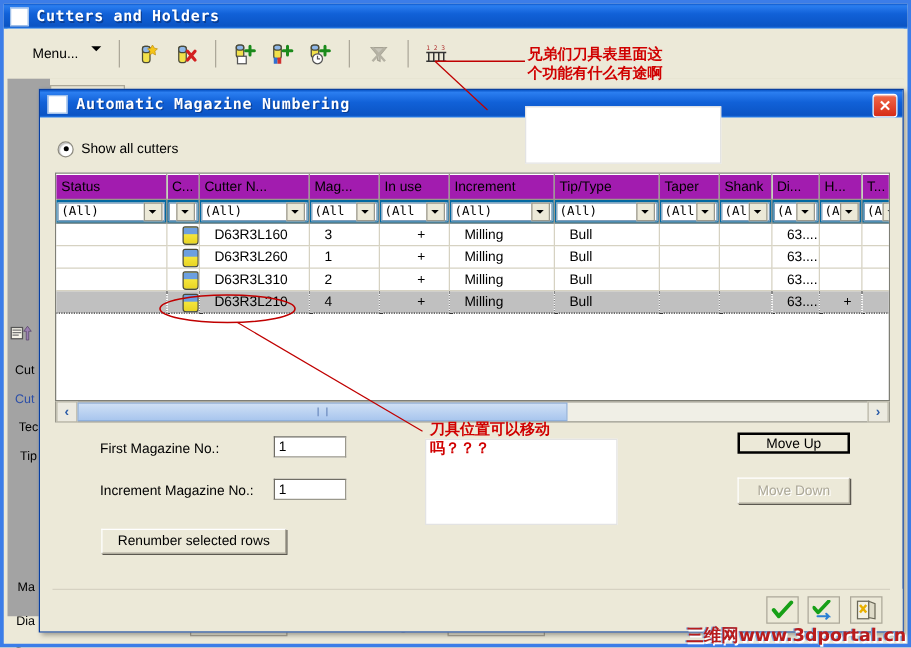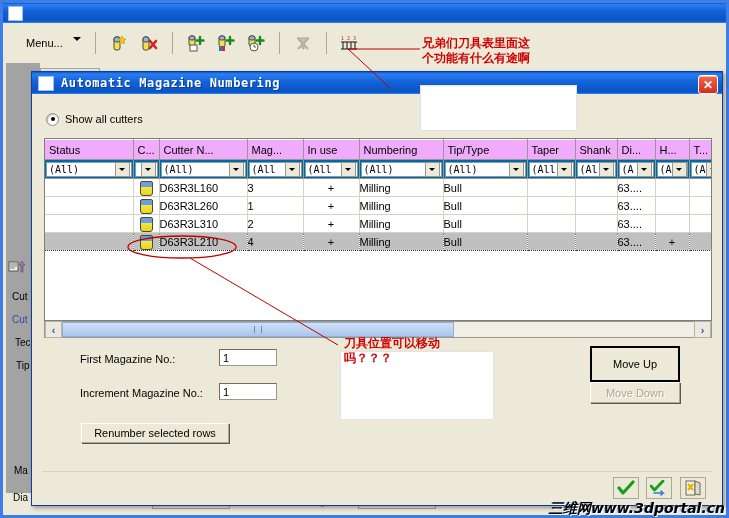--- a/index.html
+++ b/index.html
@@ -134,21 +134,21 @@
     display:flex;align-items:center;justify-content:center;
   }
   .rad .dot i{width:4px;height:4px;border-radius:50%;background:#000;display:block;}
   
   #grid{
     position:absolute;left:12px;top:66px;width:668px;height:183px;
     background:#fff;border:1px solid #7f7f76;box-sizing:border-box;overflow:hidden;
   }
   table.gt{border-collapse:collapse;table-layout:fixed;width:100%;font-size:11px;}
   table.gt th{
-    background:#f0abfc;
+    background:#a21caf;
     border-right:1px solid #9a988c;border-bottom:1px solid #9a988c;
     border-top:1px solid #fff;
     height:19px;font-weight:normal;text-align:left;padding:0 0 0 4px;
     font-size:11px;color:#000;overflow:hidden;white-space:nowrap;
   }
   tr.filter td{
     background:#0369a1;height:18px;padding:0 1px;border-right:1px solid #9a988c;
     border-bottom:1px solid #9a988c;
   }
   .cbx{
@@ -156,21 +156,21 @@
     height:15px;background:#fff;border:1px solid #7f9db9;
     font-family:"DejaVu Sans Mono",monospace;font-size:10px;padding-left:2px;box-sizing:border-box;
   }
   .cbx .btn{
     width:13px;height:13px;background:#ece9d8;border:1px solid #9a988c;
     display:flex;align-items:center;justify-content:center;flex:0 0 13px;margin-right:1px;
   }
   .cbx .btn .tri{width:0;height:0;border-left:3px solid transparent;border-right:3px solid transparent;border-top:3px solid #000;}
   table.gt td.cell{
     height:17px;border-right:1px solid #d6d2c2;border-bottom:1px solid #d6d2c2;
-    padding:0 0 0 0;font-size:11px;white-space:nowrap;overflow:hidden;background:#fff;
+    padding:0 0 0 12px;font-size:11px;white-space:nowrap;overflow:hidden;background:#fff;
   }
   tr.sel td.cell{background:#c0c0c0;border-right:1px dotted #888;border-bottom:1px dotted #333;}
   td.ctr{text-align:center;padding-left:0;}
   .cutter-ico{
     width:11px;height:13px;margin:1px auto 0;position:relative;
     background:linear-gradient(to bottom,#6c9fe0 0%,#6c9fe0 42%,#f5e63c 42%,#e8d423 100%);
     border:1px solid #4a4a3a;border-radius:2px 2px 3px 3px;
   }
   
   #grid-hsb{
@@ -223,32 +223,33 @@
   }
   .anno-text{
     position:absolute;color:#d00000;font-family:"DejaVu Sans",sans-serif;
     font-size:12px;font-weight:bold;line-height:15px;white-space:pre;
   }
   svg.anno-svg{position:absolute;left:0;top:0;width:729px;height:518px;pointer-events:none;}
   
   #watermark{
     position:absolute;right:4px;bottom:0px;height:18px;
     display:flex;align-items:center;
-    font-family:"DejaVu Sans",sans-serif;font-size:14px;font-weight:bold;font-style:italic;
-    color:#000000;letter-spacing:0px;
+    font-family:"DejaVu Sans",sans-serif;font-size:14px;font-weight:bold;
+    color:#b91c1c;letter-spacing:0px;
     text-shadow:1px 1px 0 #ffffff, -1px 0 0 #7aa8e0;
   }
 </style>
 </head>
 <body>
 
 <div id="main-window">
 
   <div id="main-titlebar">
     <div class="sysicon"></div>
+    <div class="ttl">Cutters and Holders</div>
   </div>
 
   <div id="main-toolbar">
     <div class="menu-btn">
       <span>Menu...</span>
       <span class="caret"></span>
     </div>
     <div class="tb-sep"></div>
 
     <div class="tb-btn">
@@ -381,21 +382,21 @@
           <col style="width: 34px;">
           <col style="width: 34px;">
         </colgroup>
       <thead>
         <tr id="gt-head">
             <th>Status</th>
             <th>C...</th>
             <th>Cutter N...</th>
             <th>Mag...</th>
             <th>In use</th>
-            <th>Numbering</th>
+            <th>Increment</th>
             <th>Tip/Type</th>
             <th>Taper</th>
             <th>Shank</th>
             <th>Di...</th>
             <th>H...</th>
             <th>T...</th>
           </tr>
         <tr class="filter" id="gt-filter">
             <td>
               <div class="cbx">
@@ -575,21 +576,21 @@
   </div>
 
   <span class="dlg-lbl" style="left:48px;top:281px;">First Magazine No.:</span>
   <span class="dlg-input" style="left:187px;top:277px;width:58px;">1</span>
 
   <span class="dlg-lbl" style="left:48px;top:315px;">Increment Magazine No.:</span>
   <span class="dlg-input" style="left:187px;top:311px;width:58px;">1</span>
 
   <span class="btn3d" style="left:49px;top:351px;width:148px;height:20px;">Renumber selected rows</span>
 
-  <span class="btn3d strong" style="left:558px;top:274px;width:90px;height:36px;">Move Up</span>
+  <span class="btn3d strong" style="left:558px;top:274px;width:90px;height:17px;">Move Up</span>
   <span class="btn3d disabled" style="left:558px;top:310px;width:90px;height:21px;">Move Down</span>
 
   <div id="dlg-footer">
     <div class="sep"></div>
     <div class="footer-btn" style="left:581px;">
       <svg width="18" height="16" viewBox="0 0 18 16">
           <path d="M2 8 l4 5 L16 2" stroke="#17a017" stroke-width="3.2" fill="none" stroke-linecap="round" stroke-linejoin="round"></path>
         </svg>
     </div>
     <div class="footer-btn" style="left:614px;">

